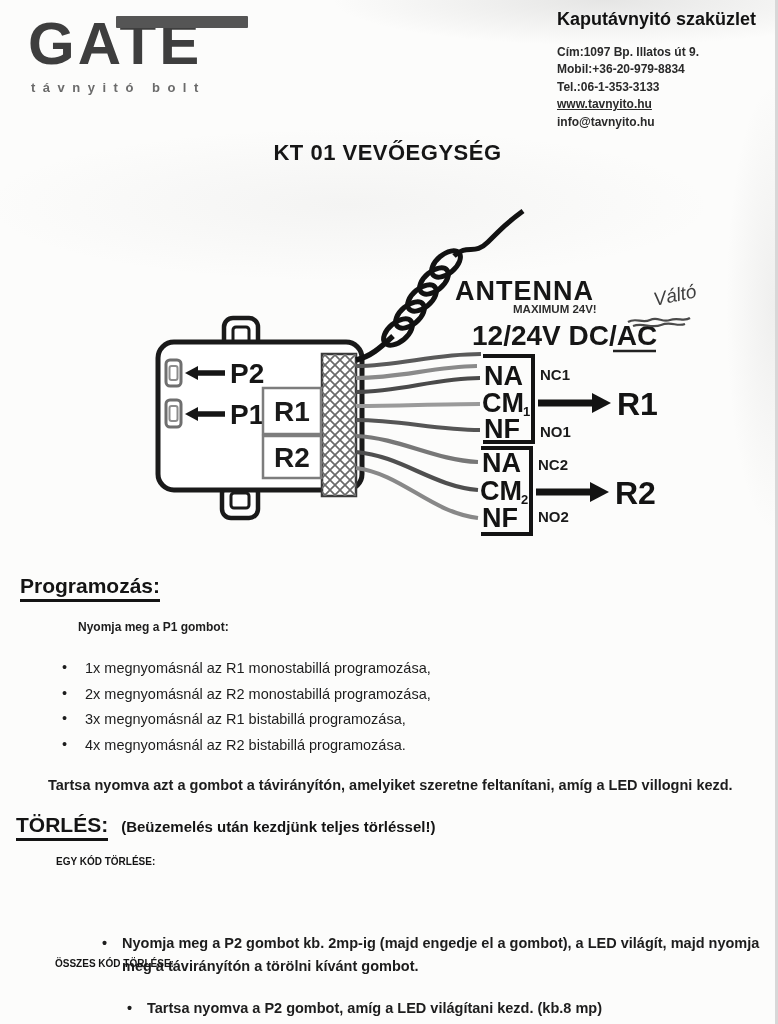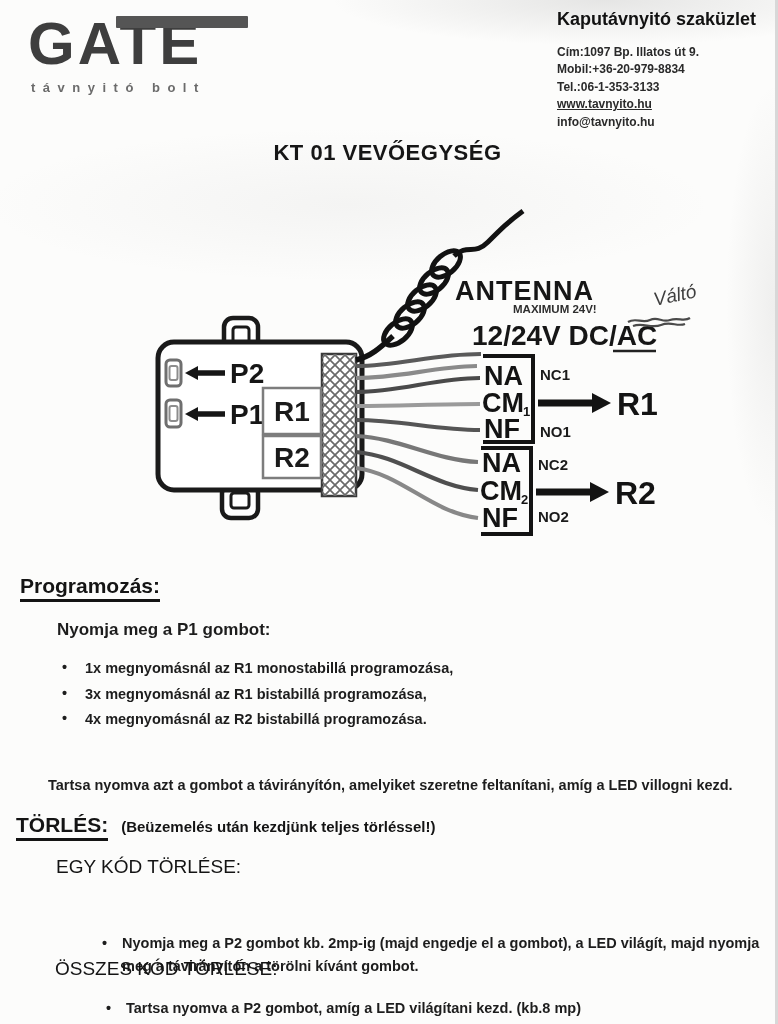--- a/index.html
+++ b/index.html
@@ -25,24 +25,24 @@
   .doc-title{position:absolute;top:140px;left:0;width:100%;text-align:center;
     font-size:22px;font-weight:bold;letter-spacing:.5px;color:#161616;}
   
   .diagram{position:absolute;left:0;top:170px;width:778px;height:400px;}
   .diagram text{font-family:"Liberation Sans",sans-serif;}
   .hand{font-family:"DejaVu Serif",serif;font-style:italic;}
   
   .sec-heading{position:absolute;font-size:21px;font-weight:bold;color:#141414;}
   .sec-heading .u{border-bottom:3px solid #141414;padding-bottom:1px;display:inline-block;}
   .sec-heading .after-note{font-size:15px;margin-left:13px;border-bottom:none;}
-  .sub-heading{position:absolute;font-size:19px;font-weight:normal;color:#141414;}
-  .body-line{position:absolute;font-size:17px;font-weight:bold;color:#1d1d1d;}
+  .sub-heading{position:absolute;font-size:10px;font-weight:bold;color:#141414;}
+  .body-line{position:absolute;font-size:12px;font-weight:bold;color:#1d1d1d;margin-left:21px;}
   .bullets{position:absolute;left:62px;top:660px;}
-  .bullet-row{position:relative;padding-left:23px;font-size:14.5px;font-weight:bold;color:#1d1d1d;margin-bottom:9.5px;white-space:nowrap;}
+  .bullet-row{position:relative;padding-left:23px;font-size:14.5px;font-weight:normal;color:#1d1d1d;margin-bottom:9.5px;white-space:nowrap;}
   .bullet-row::before{content:"\2022";position:absolute;left:0;top:-1px;}
   .note{position:absolute;font-size:14.5px;font-weight:bold;color:#1d1d1d;white-space:nowrap;}
   .bul{position:relative;padding-left:26px;font-size:14.5px;font-weight:bold;color:#1d1d1d;line-height:1.62;}
   .bul::before{content:"\2022";position:absolute;left:6px;top:0;}
   .abs{position:absolute;}
 </style>
 </head>
 <body>
 
 <div class="page">
@@ -148,29 +148,30 @@
     <text x="615" y="334" font-size="32" font-weight="bold" fill="#131313">R2</text>
   </svg>
 
   <div class="sec-heading abs" style="left:20px;top:574px;">
     <span class="u">Programozás:</span>
   </div>
   <div class="body-line" style="left:57px;top:620px;">Nyomja meg a P1 gombot:</div>
 
   <div class="bullets">
     <div class="bullet-row">1x megnyomásnál az R1 monostabillá programozása,</div>
+    <div class="bullet-row">2x megnyomásnál az R2 monostabillá programozása,</div>
     <div class="bullet-row">3x megnyomásnál az R1 bistabillá programozása,</div>
     <div class="bullet-row">4x megnyomásnál az R2 bistabillá programozása.</div>
   </div>
 
   <div class="note" style="left:48px;top:777px;">Tartsa nyomva azt a gombot a távirányítón, amelyiket szeretne feltanítani, amíg a LED villogni kezd.</div>
 
   <div class="sec-heading abs" style="left:16px;top:813px;text-align:center;">
     <span class="u">TÖRLÉS:</span><span class="after-note">(Beüzemelés után kezdjünk  teljes törléssel!)</span>
   </div>
 
   <div class="sub-heading" style="left:56px;top:856px;">EGY KÓD TÖRLÉSE:</div>
   <div class="bul abs" style="left:96px;top:932px;width:650px;">Nyomja meg a P2 gombot kb. 2mp-ig (majd engedje el a gombot), a LED világít, majd nyomja meg a távirányítón a törölni kívánt gombot.</div>
 
   <div class="sub-heading" style="left:55px;top:958px;">ÖSSZES KÓD TÖRLÉSE:</div>
-  <div class="bul abs" style="left:100px;top:997px;white-space:nowrap;">Tartsa nyomva a P2 gombot, amíg a LED világítani kezd. (kb.8 mp)</div>
+  <div class="bul abs" style="left:121px;top:997px;white-space:nowrap;">Tartsa nyomva a P2 gombot, amíg a LED világítani kezd. (kb.8 mp)</div>
 
 </div>
 
 </body></html>

